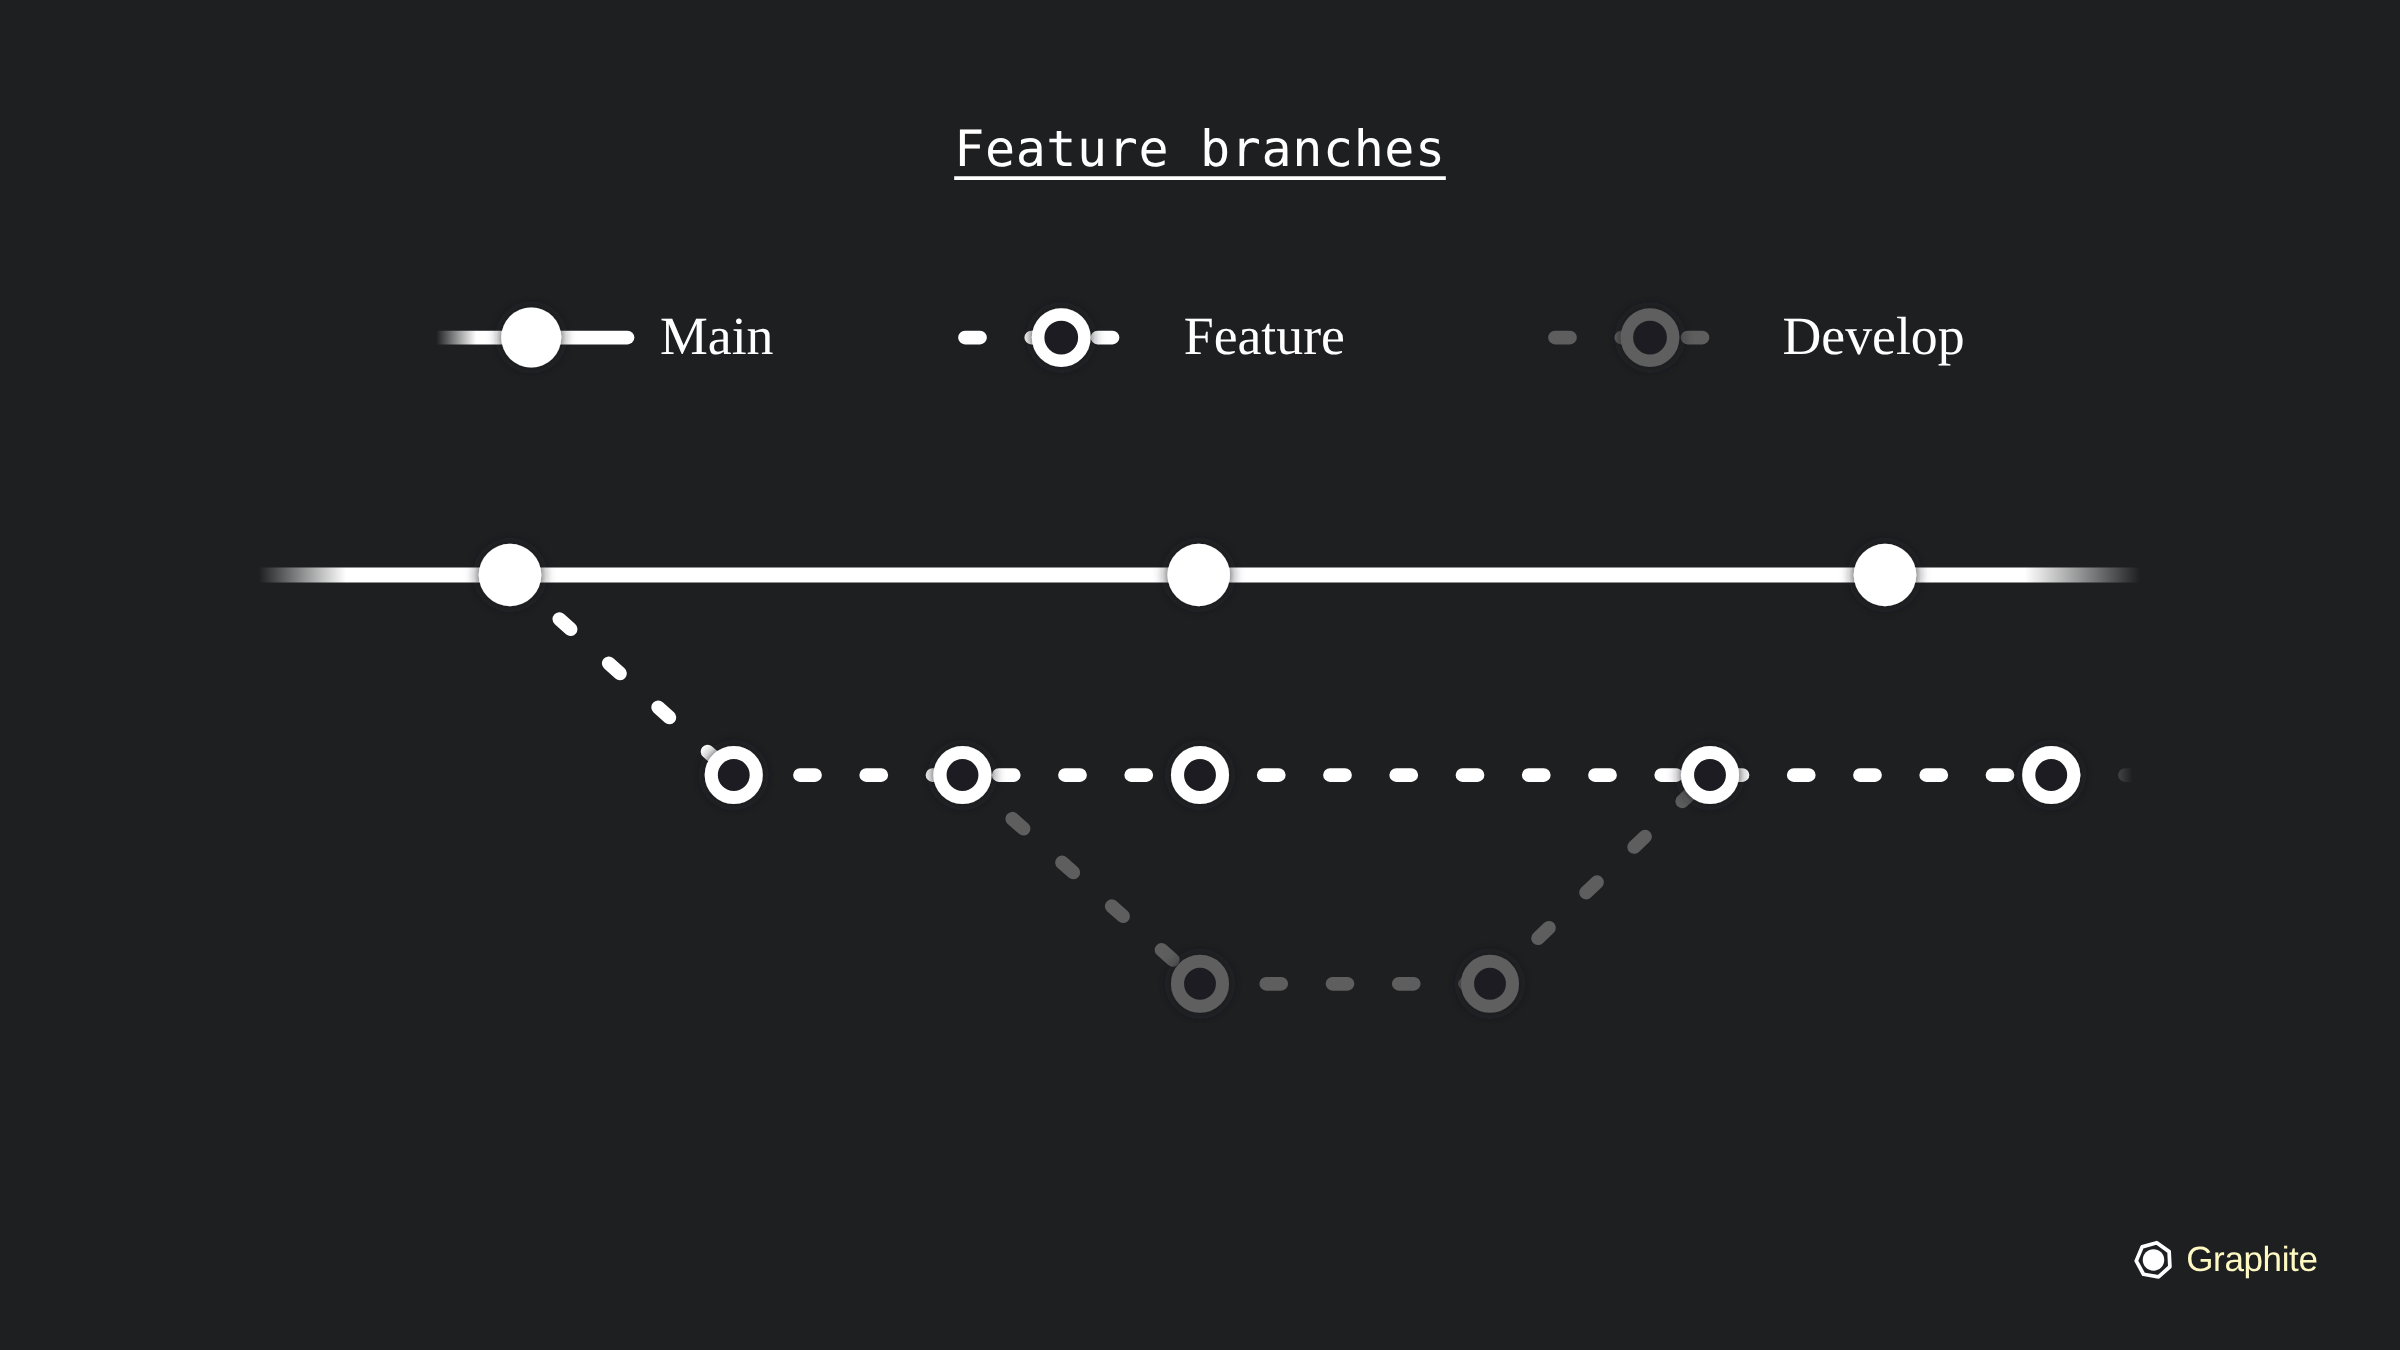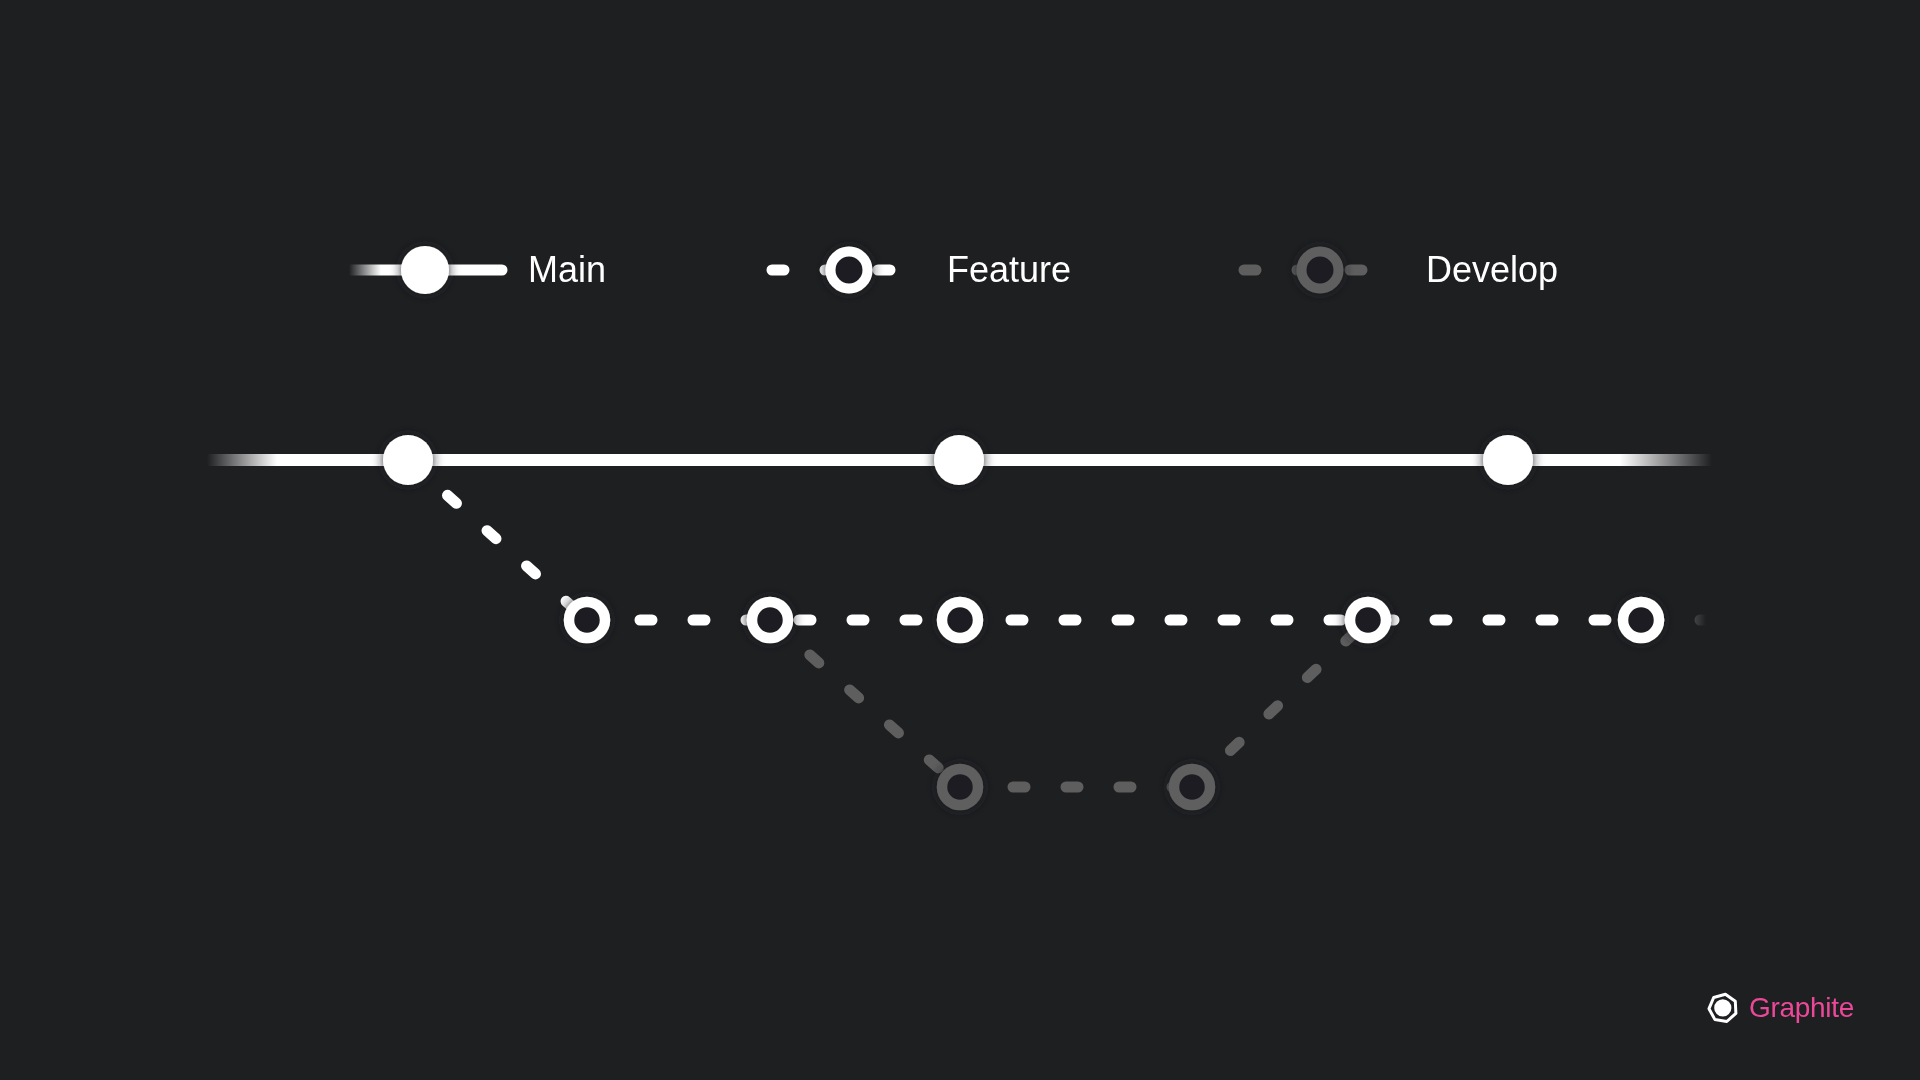--- a/index.html
+++ b/index.html
@@ -40,22 +40,22 @@
     position: absolute;
     top: 0;
     left: 0;
     width: 1920px;
     height: 1080px;
     display: block;
   }
   .legend-label {
     position: absolute;
     top: 250px;
-    font-family: Liberation Sans, sans-serif;
-    font-size: 36px;
+    font-family: Liberation Serif, serif;
+    font-size: 43px;
     line-height: 40px;
     color: #ffffff;
     white-space: nowrap;
   }
   #label-main    { left: 528px; }
   #label-develop { left: 947px; }
   #label-feature { left: 1426px; }
   .branding {
     position: absolute;
     left: 1706px;
@@ -67,30 +67,31 @@
   }
   .logo-icon {
     width: 34px;
     height: 34px;
     display: block;
   }
   .brand-name {
     font-family: "Liberation Sans", sans-serif;
     font-size: 28px;
     font-weight: 500;
-    color: #ec4899;
+    color: #fef9c3;
     letter-spacing: -0.3px;
     line-height: 34px;
   }
 </style>
 </head>
 <body>
 
 <div class="stage">
 
+  <h1 class="title"><span class="title-text">Feature branches</span></h1>
 
   <svg id="diagram" viewBox="0 0 1920 1080" xmlns="http://www.w3.org/2000/svg">
     <defs id="svg-defs">
       <filter id="halo" x="-80%" y="-80%" width="260%" height="260%">
         <feDropShadow dx="0" dy="0" stdDeviation="5.5" flood-color="#1e1f21" flood-opacity="0.92"></feDropShadow>
       </filter>
     <linearGradient id="lg1" gradientUnits="userSpaceOnUse" x1="349" y1="270" x2="502" y2="270">
           <stop offset="0" stop-color="#ffffff" stop-opacity="0"></stop>
           <stop offset="0.20915032679738563" stop-color="#ffffff" stop-opacity="1"></stop>
           <stop offset="1" stop-color="#ffffff" stop-opacity="1"></stop>

